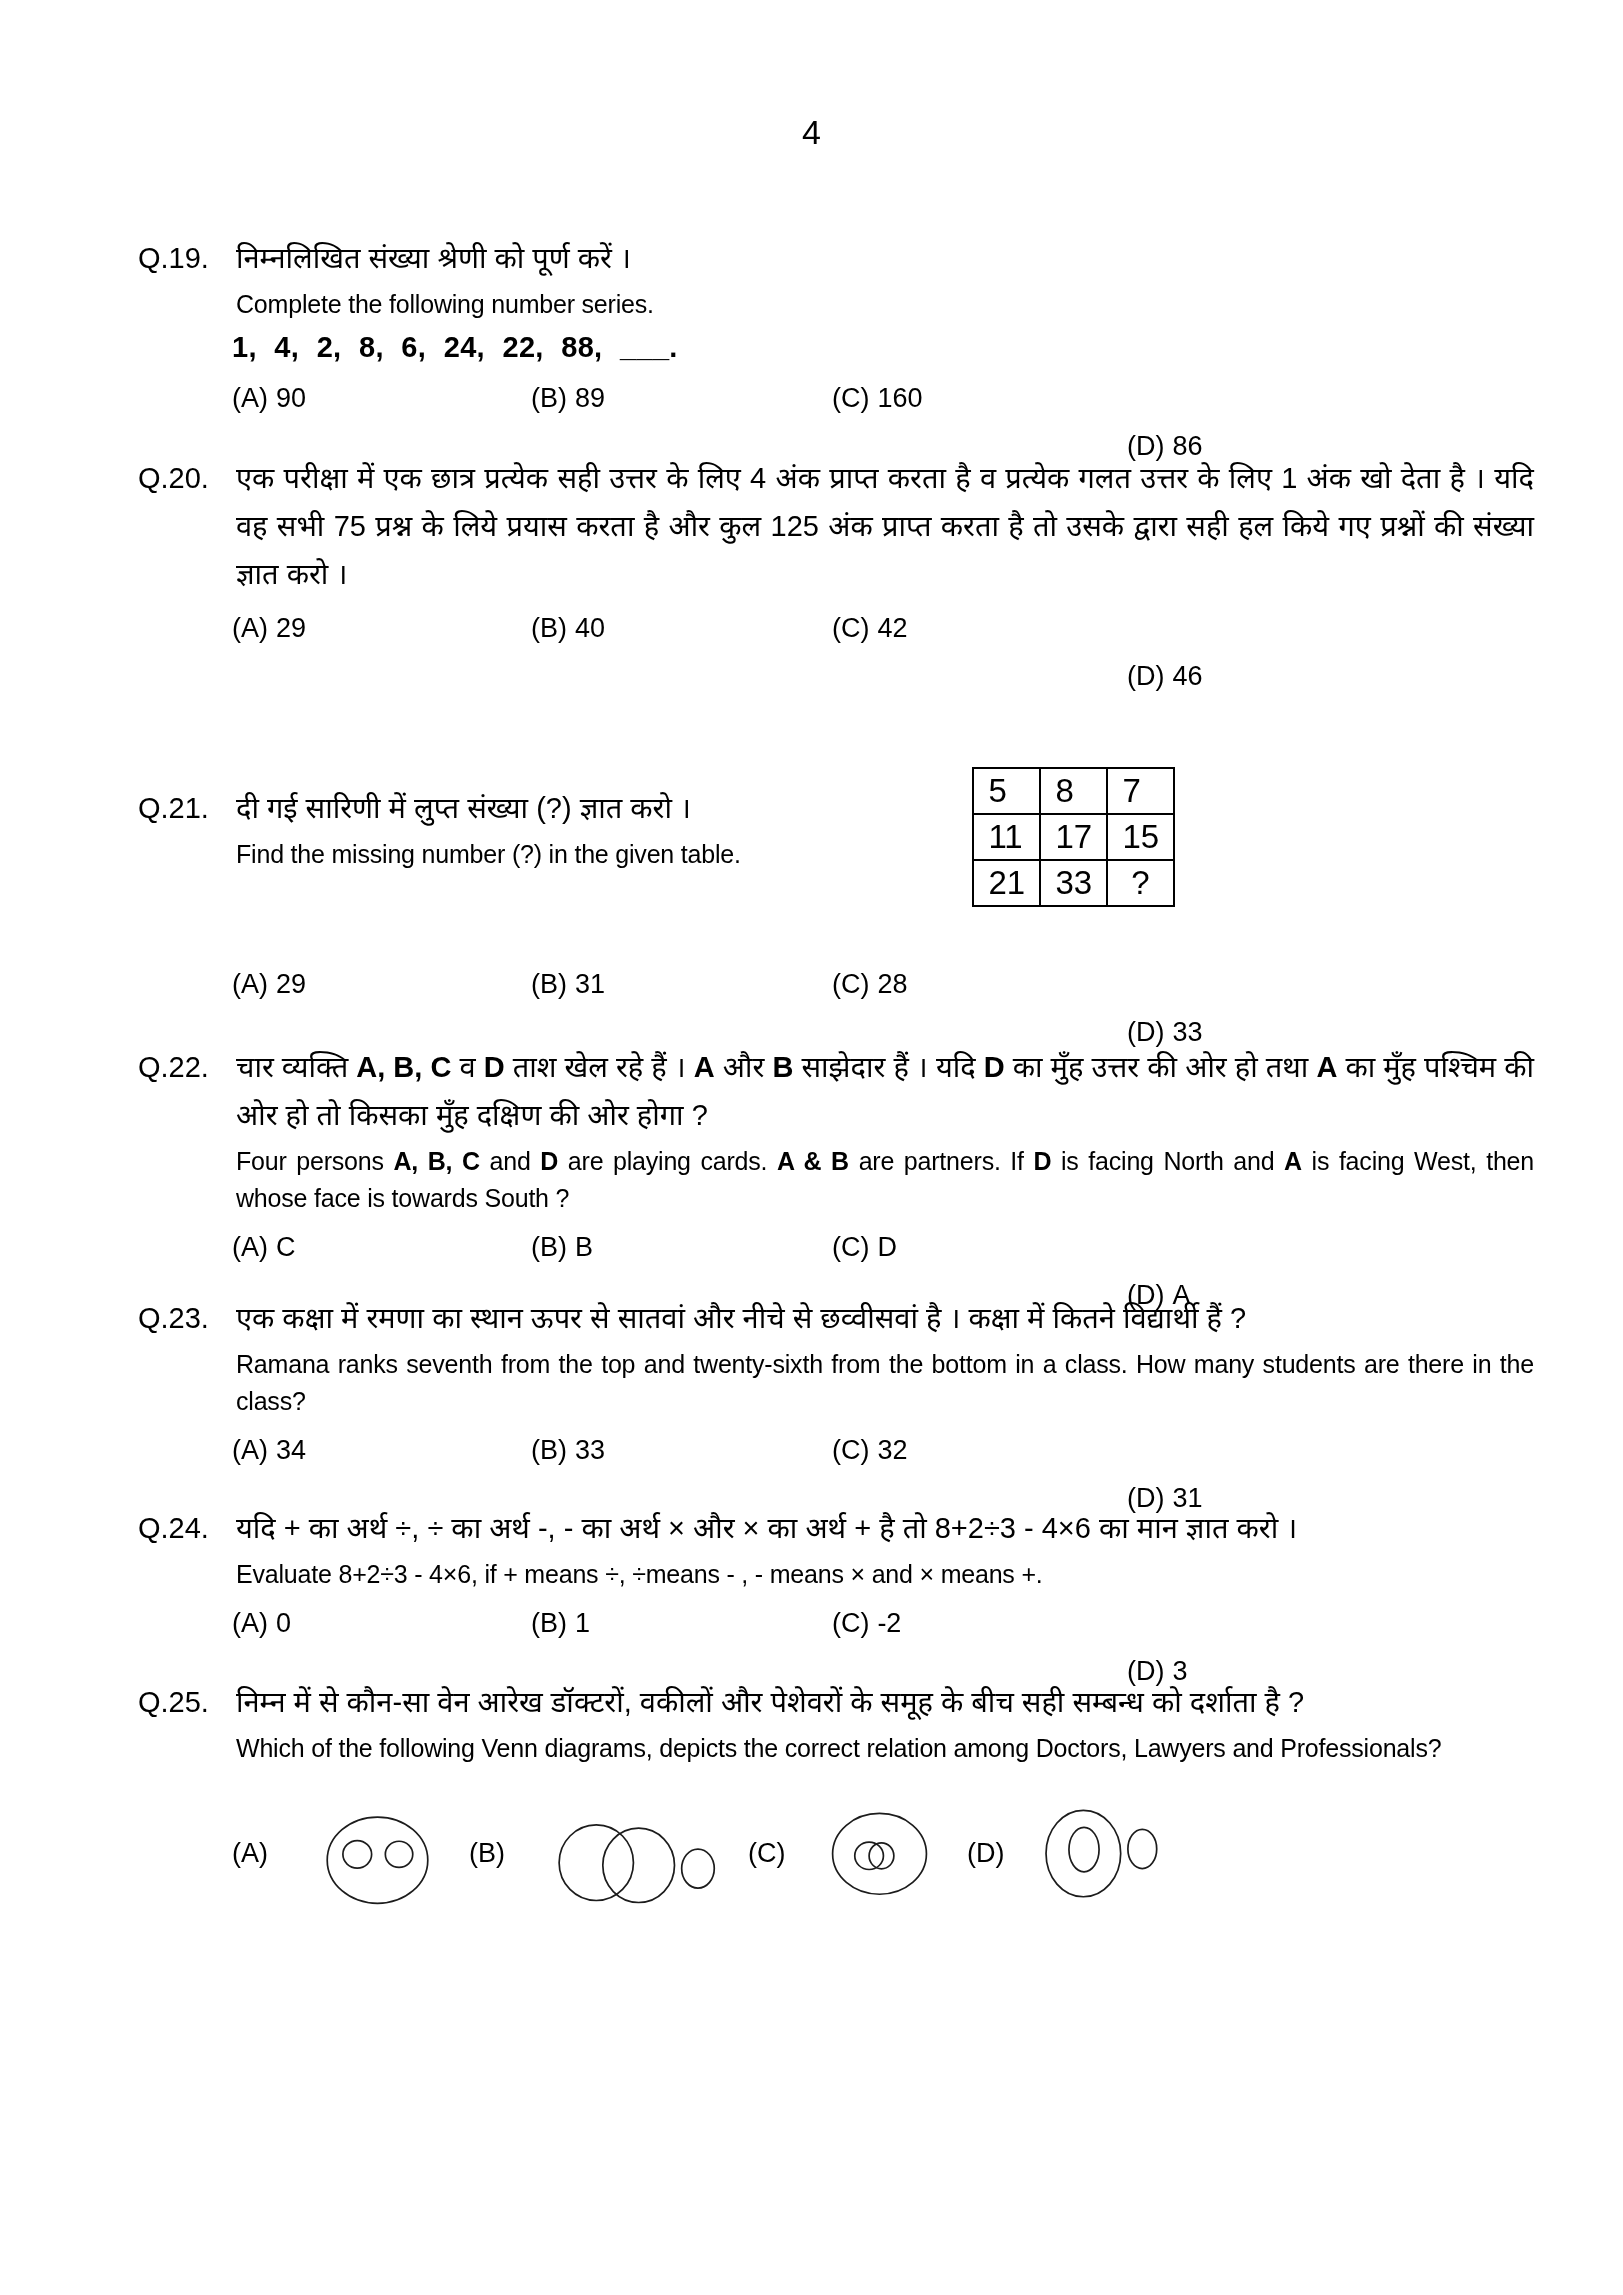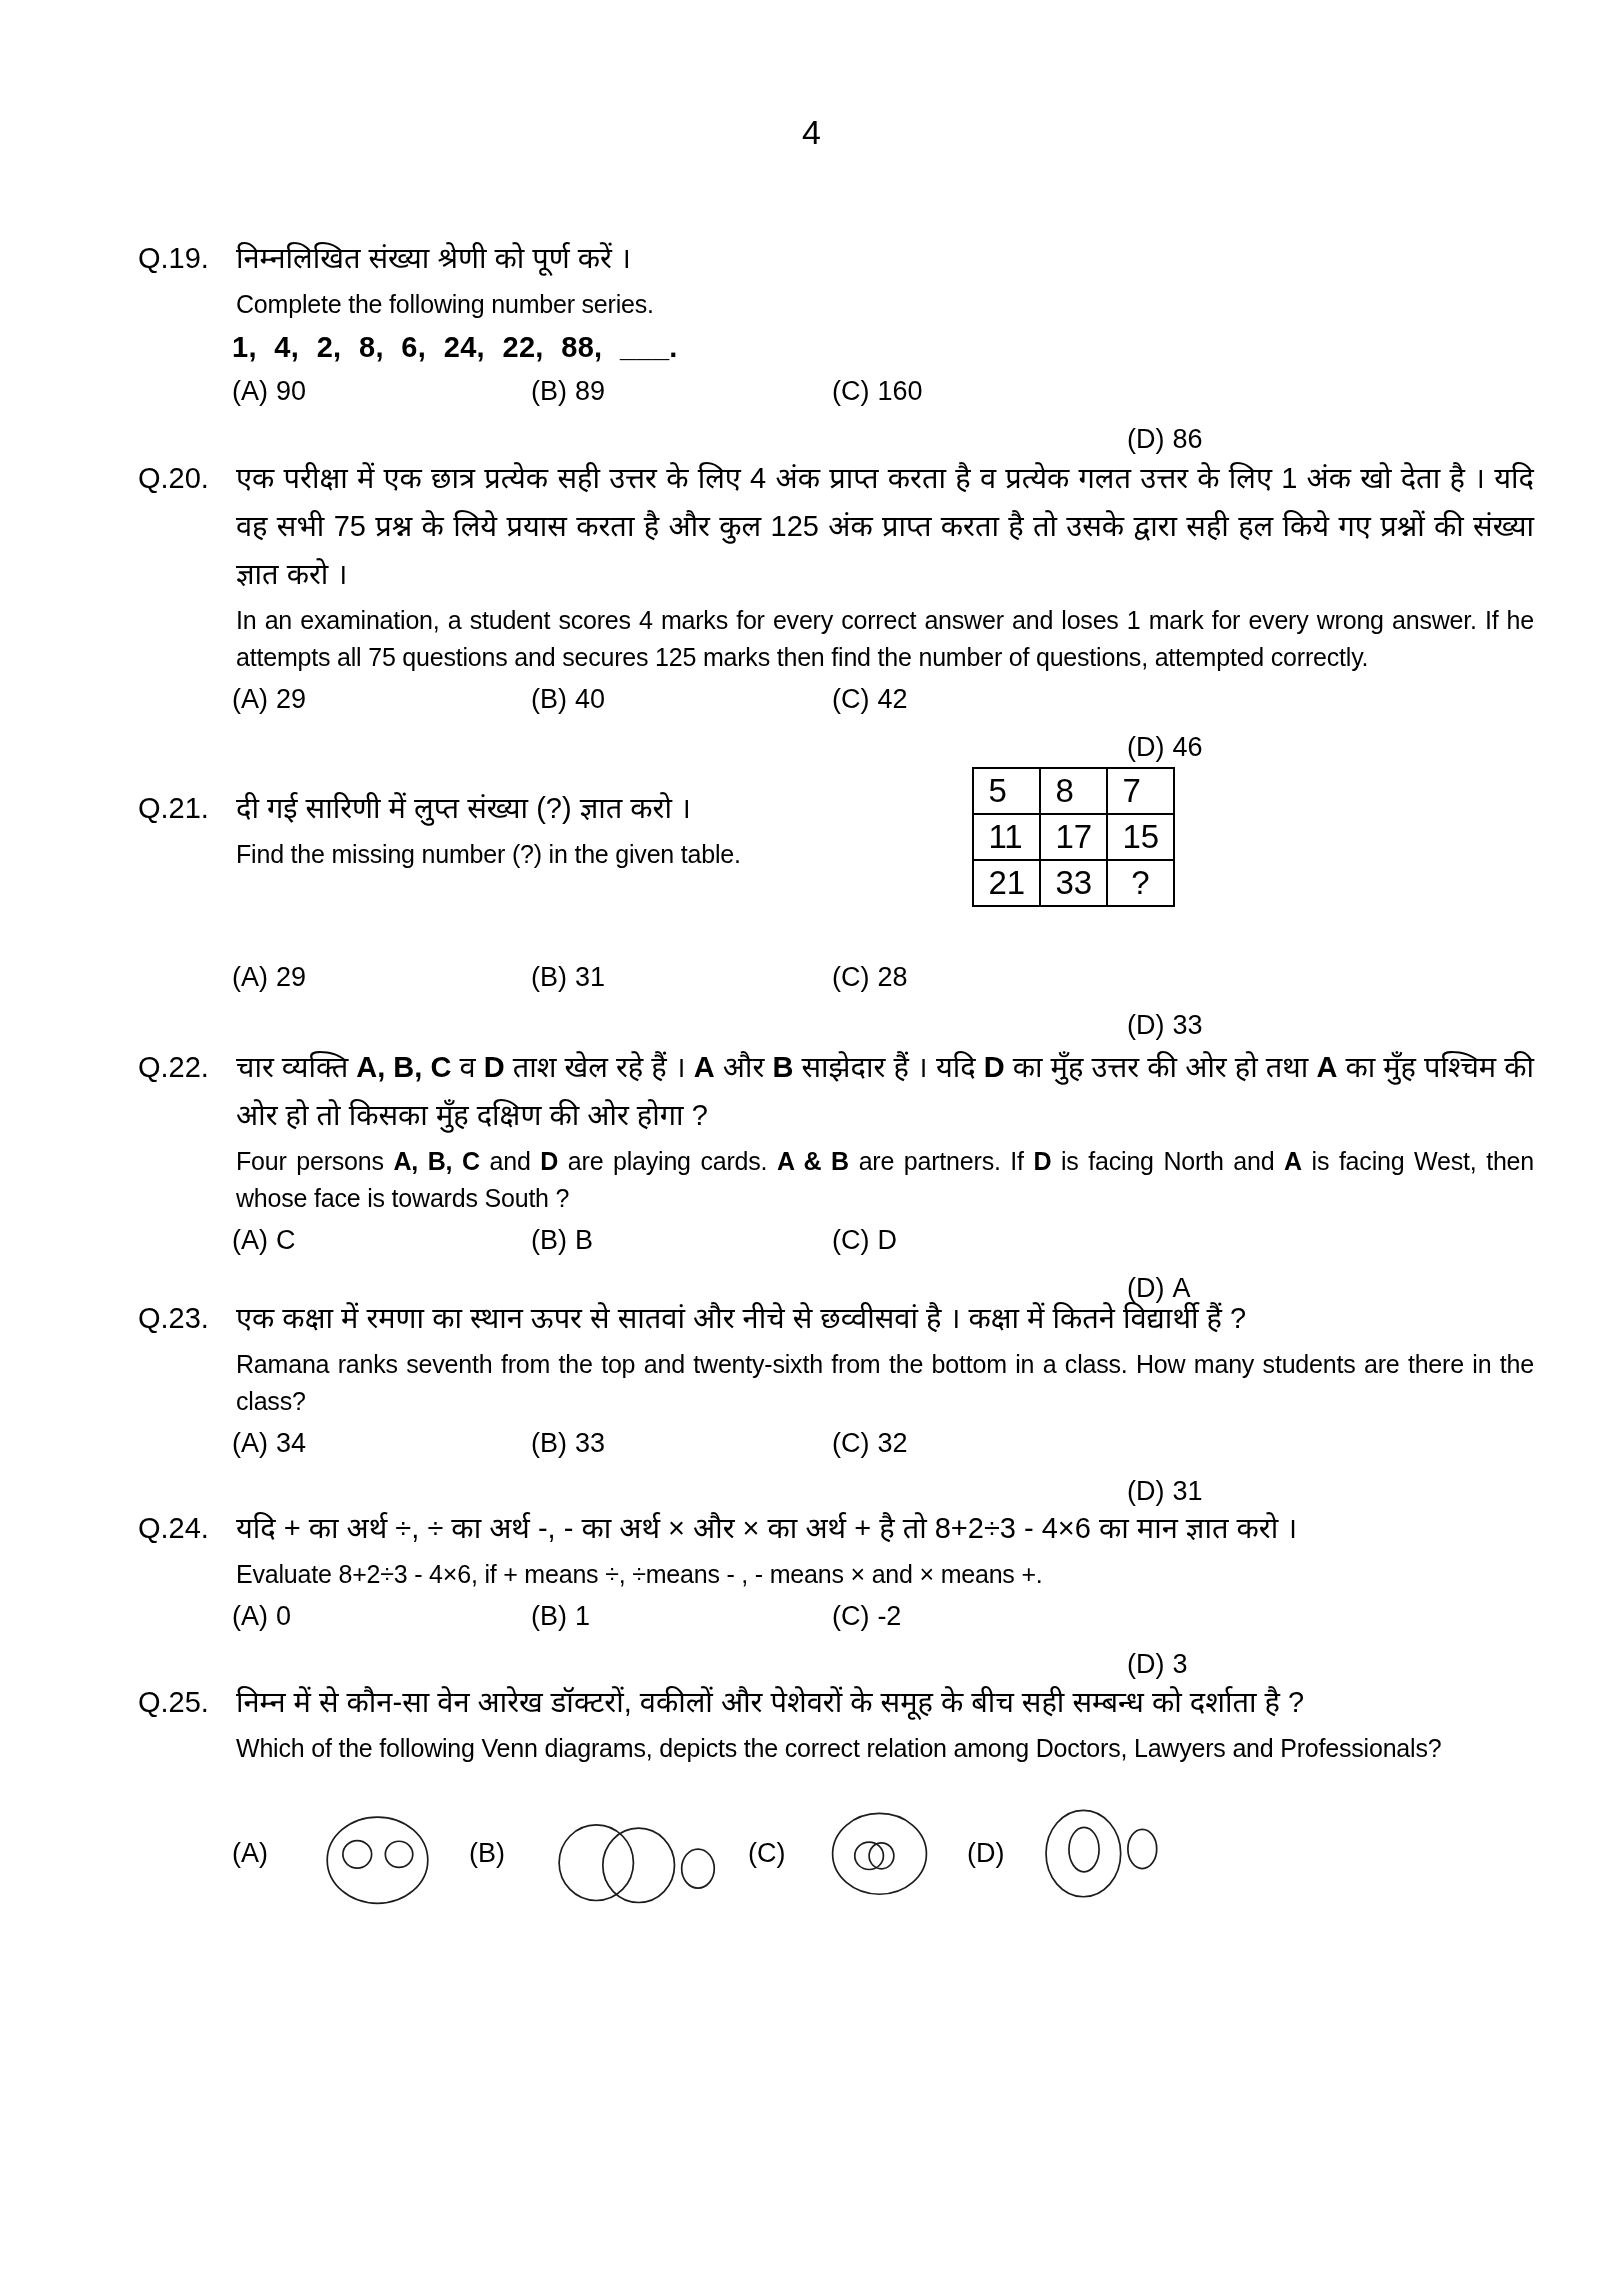--- a/index.html
+++ b/index.html
@@ -42,21 +42,21 @@
     word-spacing: 9.2px;
     letter-spacing: 0.3px;
   }
   .options {
     position: relative;
     height: 38px;
     margin-top: 5.2px;
     font-size: 27px;
     line-height: 37px;
   }
-  .opt { position: absolute; top: 0; white-space: nowrap; }
+  .opt { position: absolute; top: 7px; white-space: nowrap; }
   .opt-a { left: 98px; }
   .opt-b { left: 397px; }
   .opt-c { left: 698px; }
   .opt-d { left: 993px; margin-top: 48px; }
   .opt .v { margin-left: 7.9px; }
   .q21-options { margin-top: 86px; }
   .num-table {
     position: absolute;
     left: 838px;
     top: -13px;
@@ -107,21 +107,20 @@
     <div class="options">
       <span class="opt opt-a"><span>(A)</span><span class="v">90</span></span>
       <span class="opt opt-b"><span>(B)</span><span class="v">89</span></span>
       <span class="opt opt-c"><span>(C)</span><span class="v">160</span></span>
       <span class="opt opt-d"><span>(D)</span><span class="v">86</span></span>
     </div>
   </section>
 
   <section class="q" style="top:450px">
     <p class="para hi lead"><span class="qnum">Q.20.</span><span>एक परीक्षा में एक छात्र प्रत्येक सही उत्तर के लिए 4 अंक प्राप्त करता है व प्रत्येक गलत उत्तर के लिए 1 अंक खो देता है ।  यदि वह सभी 75 प्रश्न के लिये प्रयास करता है और कुल 125 अंक प्राप्त करता है तो उसके द्वारा सही हल किये गए प्रश्नों की संख्या ज्ञात करो ।</span></p>
-    <p class="para en cont">In an examination, a student scores 4 marks for every correct answer and loses 1 mark for every wrong answer. If he attempts all 75 questions and secures 125 marks then find the number of questions, attempted correctly.</p>
     <div class="options">
       <span class="opt opt-a"><span>(A)</span><span class="v">29</span></span>
       <span class="opt opt-b"><span>(B)</span><span class="v">40</span></span>
       <span class="opt opt-c"><span>(C)</span><span class="v">42</span></span>
       <span class="opt opt-d"><span>(D)</span><span class="v">46</span></span>
     </div>
   </section>
 
   <section class="q" style="top:780px">
     <p class="para hi lead" style="width:824px"><span class="qnum">Q.21.</span><span>दी गई सारिणी में लुप्त संख्या (?) ज्ञात करो ।</span></p>

